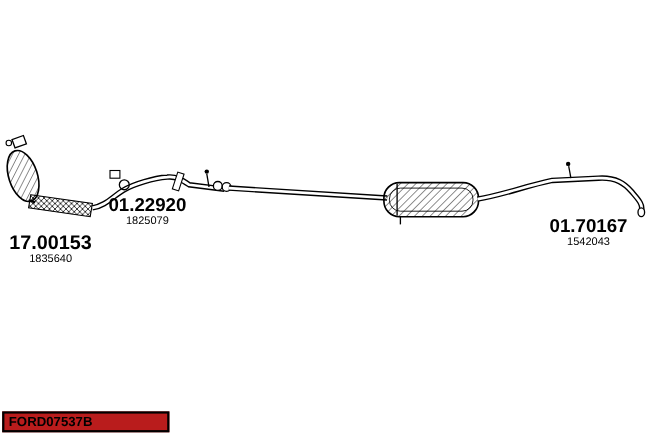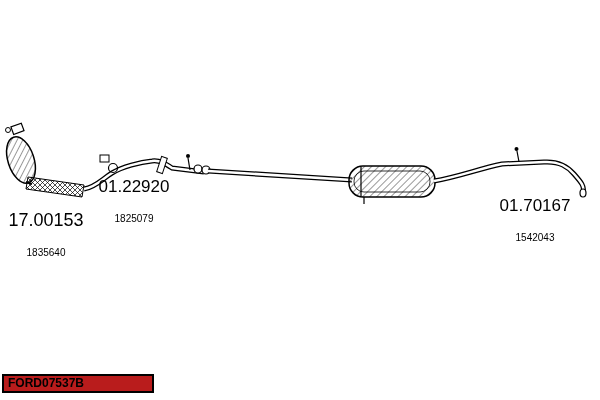--- a/index.html
+++ b/index.html
@@ -15,29 +15,29 @@
     position: absolute;
     left: 0; top: 0;
   }
   .part-label {
     position: absolute;
     text-align: center;
     color: #000;
     line-height: 1.05;
   }
   .part-number {
-    font-weight: normal;
+    font-weight: bold;
     font-size: 17px;
     white-space: nowrap;
     cursor: pointer;
   }
   .part-label.big .part-number { font-size: 18px; }
   .part-ref {
     font-size: 10px;
-    margin-top: 18px;
+    margin-top: 1px;
     white-space: nowrap;
   }
   .code-box {
     position: absolute;
     left: 2px;
     top: 374px;
     width: 144px;
     height: 15px;
     border: 2px solid #000;
     font-weight: bold;

